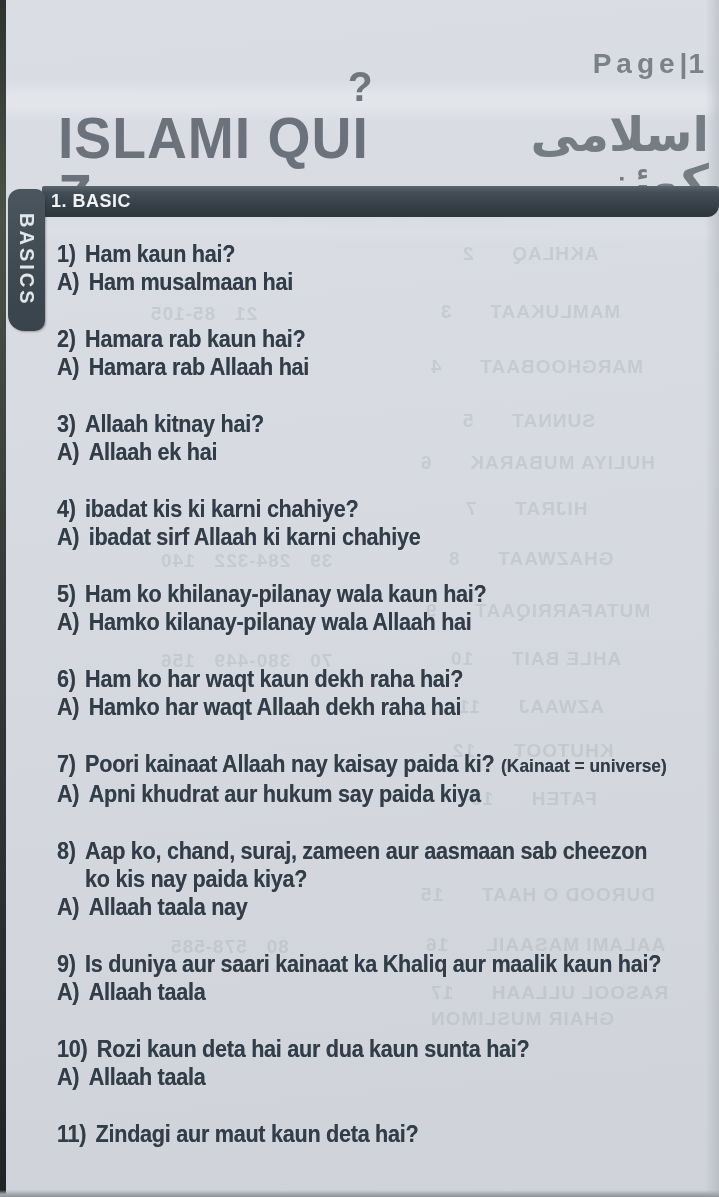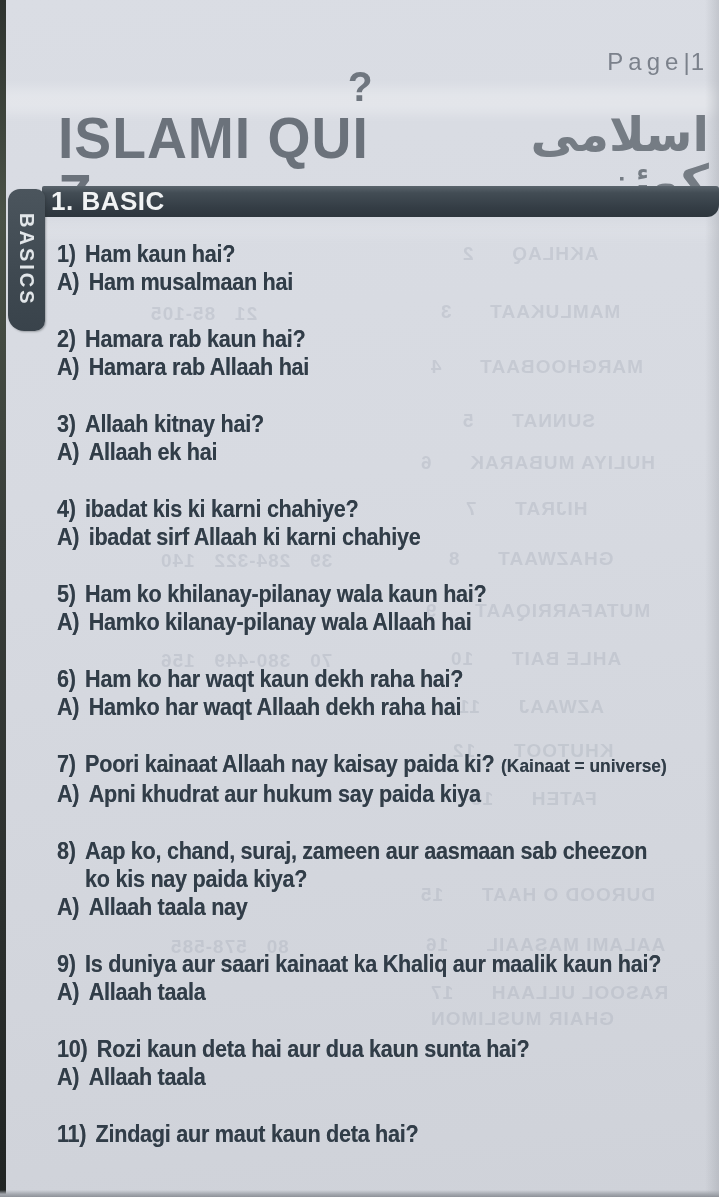--- a/index.html
+++ b/index.html
@@ -22,38 +22,38 @@
   .band-title{top:88px;height:26px;}
   .band-mid{top:226px;height:10px;opacity:.5;}
 
   
   .ghost{position:absolute;transform:scaleX(-1);color:#aab0bc;opacity:.38;
     font-weight:bold;font-size:19px;letter-spacing:1px;white-space:pre;z-index:1;
     filter:blur(.6px);}
 
   
   .page-label{position:absolute;top:48px;right:14px;z-index:3;
-    color:#7b818b;font-size:24px;font-weight:normal;letter-spacing:5px;}
+    color:#7b818b;font-size:28px;font-weight:bold;letter-spacing:5px;}
   .page-label .pnum{letter-spacing:1px;}
   .title-row{position:absolute;top:110px;left:58px;right:10px;z-index:3;
     display:flex;justify-content:space-between;align-items:flex-start;}
   .title-latin{color:#6b727b;font-size:57px;font-weight:bold;letter-spacing:1px;line-height:1;
     transform:scaleX(.97);transform-origin:left bottom;}
   .i-wrap{position:relative;display:inline-block;}
   .qmark{position:absolute;left:50%;transform:translateX(-50%);top:-44px;
     font-size:42px;font-weight:bold;color:#6f767f;}
   .title-urdu{color:#757c84;font-size:48px;font-weight:bold;line-height:1;
     font-family:"DejaVu Sans",sans-serif;direction:rtl;padding-bottom:4px;}
 
   
   .section-bar{position:absolute;top:186px;left:42px;right:0;height:31px;z-index:3;
     background:linear-gradient(180deg,#5a646c 0%,#434d55 22%,#343d45 70%,#2e363d 100%);
     border-radius:2px 3px 12px 2px;
     display:flex;align-items:center;}
-  .section-bar .label{color:#f1f3f4;font-size:26px;font-weight:bold;letter-spacing:.5px;padding-left:9px;}
+  .section-bar .label{color:#f1f3f4;font-size:18px;font-weight:bold;letter-spacing:.5px;padding-left:9px;}
 
   
   .side-tab{position:absolute;top:189px;left:8px;width:37px;height:142px;z-index:4;
     background:linear-gradient(180deg,#4b555d 0%,#3f4951 60%,#39434b 100%);
     border-radius:12px 9px 10px 16px;
     display:flex;align-items:center;justify-content:center;
     box-shadow:1px 1px 2px rgba(40,45,50,.35);}
   .side-tab .vlabel{writing-mode:vertical-rl;color:#e2e6e9;font-size:20px;
     font-weight:bold;letter-spacing:3px;}
 

